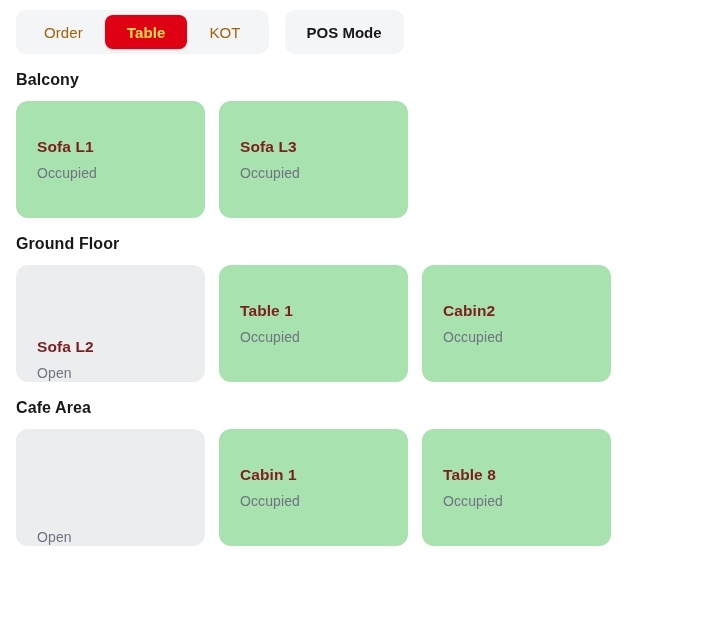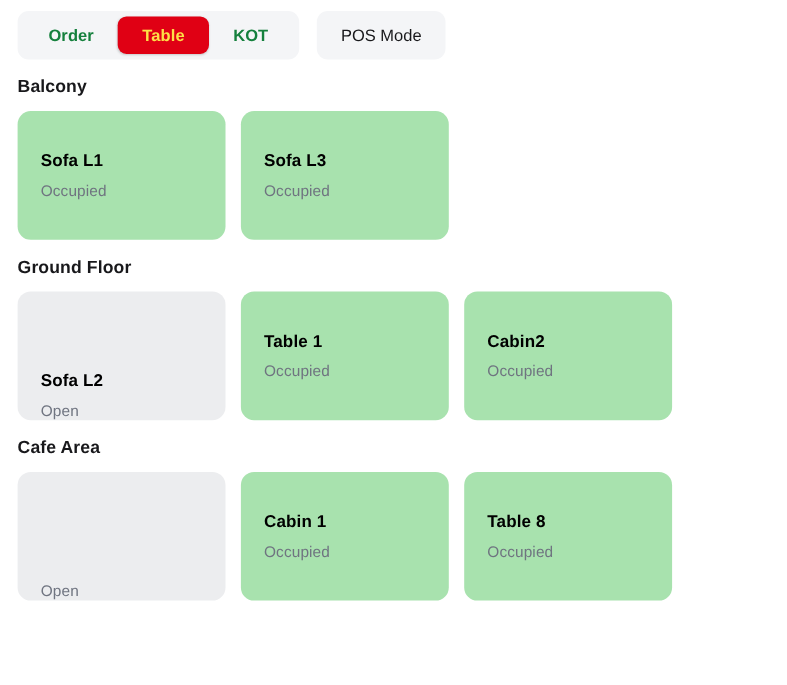--- a/index.html
+++ b/index.html
@@ -44,22 +44,22 @@
   }
 
   .tab {
     display: flex;
     align-items: center;
     justify-content: center;
     height: 34px;
     padding: 0 22px;
     border-radius: 8px;
     font-size: 15px;
-    font-weight: 700;
-    color: #15803d;
+    font-weight: 400;
+    color: #a16207;
     background: transparent;
     border: none;
     cursor: pointer;
     white-space: nowrap;
     letter-spacing: 0.1px;
     font-family: "Liberation Sans", sans-serif;
   }
 
   .tab.active {
     background: #e00014;
@@ -71,21 +71,21 @@
   .pos-btn {
     display: flex;
     align-items: center;
     justify-content: center;
     height: 44px;
     padding: 0 22px;
     border-radius: 10px;
     background: #f4f5f7;
     border: none;
     font-size: 15px;
-    font-weight: 400;
+    font-weight: 700;
     color: #18181b;
     cursor: pointer;
     white-space: nowrap;
     font-family: "Liberation Sans", sans-serif;
   }
 
   
   .sections {
     padding: 16px 16px 0 16px;
   }
@@ -129,21 +129,21 @@
   }
 
   .card.open {
     background: #ecedef;
     justify-content: flex-end;
   }
 
   .card-title {
     font-size: 15.5px;
     font-weight: 700;
-    color: #000000;
+    color: #7f1d1d;
     line-height: 20px;
     margin-bottom: 7px;
     letter-spacing: 0.1px;
   }
 
   .card-status {
     font-size: 14px;
     font-weight: 400;
     color: #6f7480;
     line-height: 18px;

